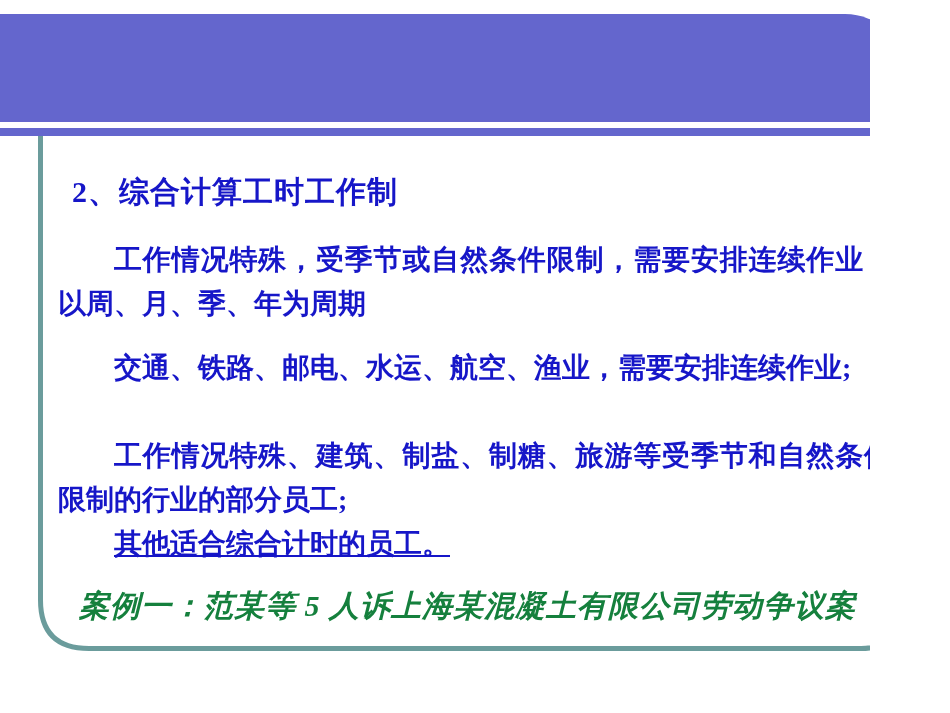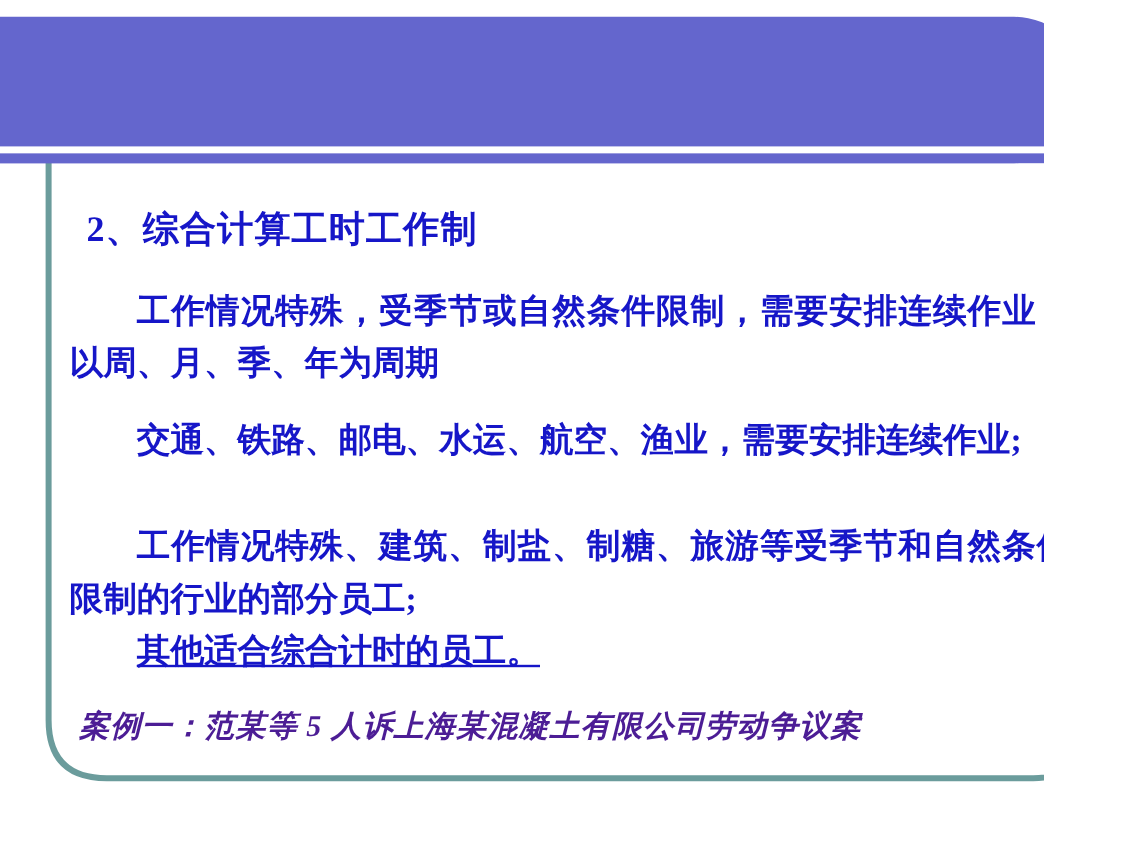--- a/index.html
+++ b/index.html
@@ -108,25 +108,25 @@
     text-justify: inter-ideograph;
     white-space: pre-wrap;
   }
   .para.p1 { top: 88px; text-indent: 56px; }
   .para.p2 { top: 196px; text-indent: 56px; }
   .para.p3 { top: 284px; text-indent: 56px; }
   .para.p4 { top: 372px; text-indent: 56px; text-decoration: underline; }
 
   .caselabel {
     position: absolute;
-    left: 66px;
+    left: 79px;
     top: 440px;
-    font-size: 25px;
+    font-size: 30px;
     line-height: 32px;
-    color: #4c1d95;
+    color: #15803d;
     font-style: italic;
     font-weight: bold;
     font-family: "Liberation Serif", "DejaVu Serif", serif;
     letter-spacing: 1px;
     white-space: nowrap;
   }
 </style>
 </head>
 <body>
 

